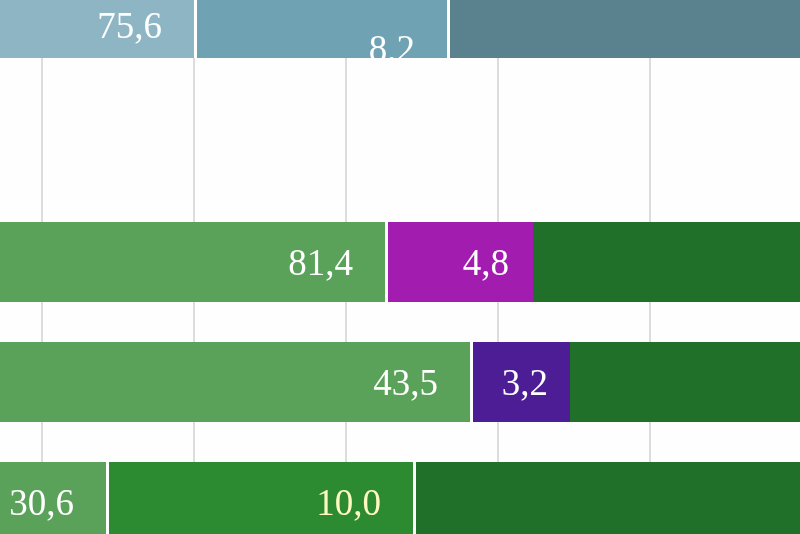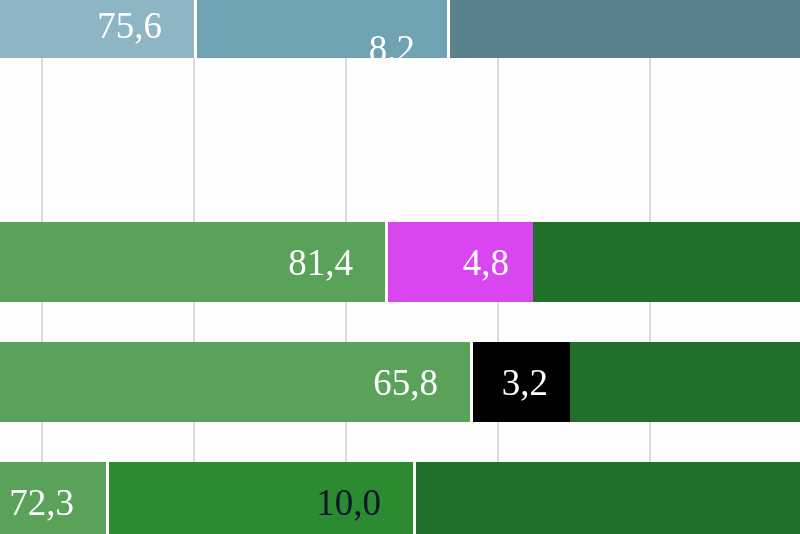--- a/index.html
+++ b/index.html
@@ -89,38 +89,38 @@
         </div>
         <div class="seg" style="position: absolute; left: 197px; width: 253px; top: 0px; height: 100%; background: rgb(111, 163, 180);">
           <span class="seg-label" style="color: rgb(255, 255, 255); margin-top: 46px;">8,2</span>
         </div>
         <div class="seg last no-label" style="position: absolute; left: 450px; width: 360px; top: 0px; height: 100%; background: rgb(90, 129, 142);"></div>
       </div>
       <div class="bar-row" style="top: 222px; height: 80px;">
         <div class="seg" style="position: absolute; left: -40px; width: 428px; top: 0px; height: 100%; background: rgb(90, 161, 90);">
           <span class="seg-label" style="color: rgb(255, 255, 255); margin-left: 40px;">81,4</span>
         </div>
-        <div class="seg" style="position: absolute; left: 388px; width: 156px; top: 0px; height: 100%; background: #d946ef;">
+        <div class="seg" style="position: absolute; left: 388px; width: 156px; top: 0px; height: 100%; background: #a21caf;">
           <span class="seg-label" style="color: rgb(255, 255, 255);">4,8</span>
         </div>
         <div class="seg last no-label" style="position: absolute; left: 533px; width: 277px; top: 0px; height: 100%; background: rgb(32, 112, 42);"></div>
       </div>
       <div class="bar-row" style="top: 342px; height: 80px;">
         <div class="seg" style="position: absolute; left: -40px; width: 513px; top: 0px; height: 100%; background: rgb(90, 161, 90);">
-          <span class="seg-label" style="color: rgb(255, 255, 255);">65,8</span>
+          <span class="seg-label" style="color: rgb(255, 255, 255);">43,5</span>
         </div>
-        <div class="seg" style="position: absolute; left: 473px; width: 110px; top: 0px; height: 100%; background: #000000;">
+        <div class="seg" style="position: absolute; left: 473px; width: 110px; top: 0px; height: 100%; background: #4c1d95;">
           <span class="seg-label" style="color: rgb(255, 255, 255);">3,2</span>
         </div>
         <div class="seg last no-label" style="position: absolute; left: 570px; width: 240px; top: 0px; height: 100%; background: rgb(32, 112, 42);"></div>
       </div>
       <div class="bar-row" style="top: 462px; height: 80px;">
         <div class="seg" style="position: absolute; left: -40px; width: 149px; top: 0px; height: 100%; background: rgb(90, 161, 90);">
-          <span class="seg-label" style="color: rgb(255, 255, 255);">72,3</span>
+          <span class="seg-label" style="color: rgb(255, 255, 255);">30,6</span>
         </div>
         <div class="seg" style="position: absolute; left: 109px; width: 307px; top: 0px; height: 100%; background: rgb(44, 138, 49);">
-          <span class="seg-label" style="color: #0f172a;">10,0</span>
+          <span class="seg-label" style="color: #fef9c3;">10,0</span>
         </div>
         <div class="seg last no-label" style="position: absolute; left: 416px; width: 394px; top: 0px; height: 100%; background: rgb(32, 112, 42);"></div>
       </div>
     </div>
 
 </div>
 
 </body></html>

